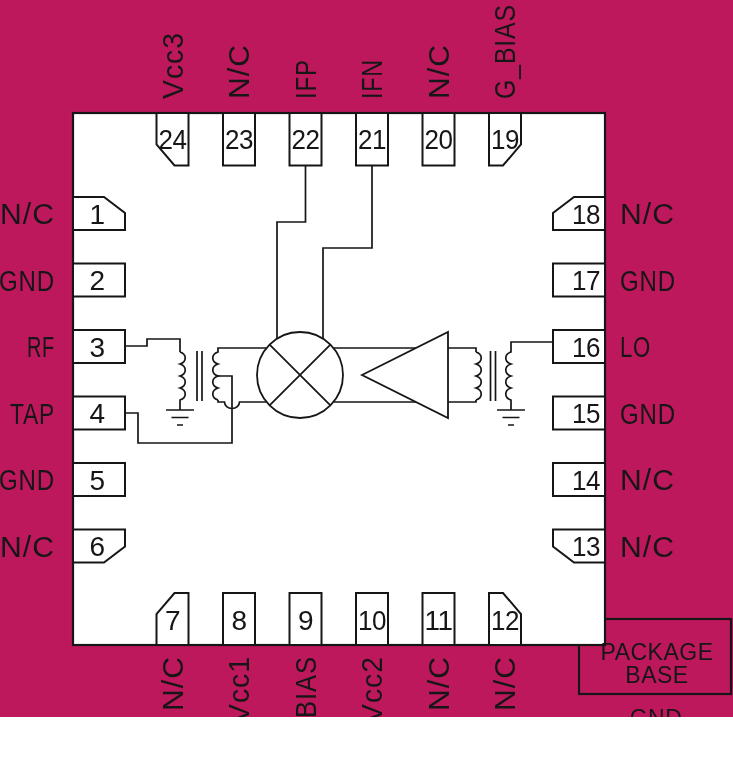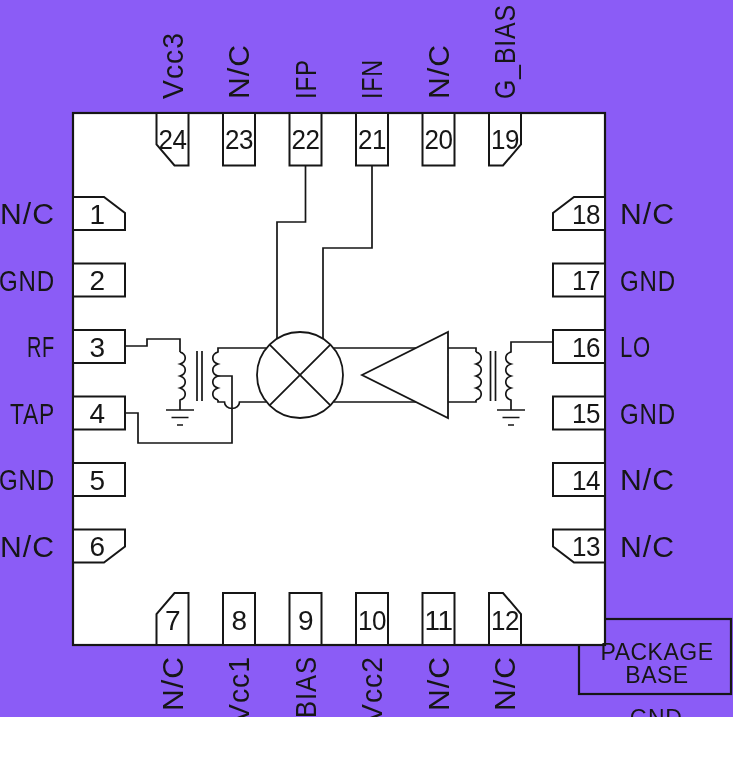--- a/index.html
+++ b/index.html
@@ -1,16 +1,16 @@
 <!DOCTYPE html>
 <html><head>
 <meta charset="utf-8">
 <style>
   html,body{margin:0;padding:0;background:#fff}
-  #stage{position:relative;width:733px;height:717px;background:#8b5cf6;overflow:hidden}
+  #stage{position:relative;width:733px;height:717px;background:#be185d;overflow:hidden}
   svg{display:block}
   svg text{font-family:"Liberation Sans", sans-serif;fill:#161616}
   .pin-label{font-size:29px;letter-spacing:1px}
   .pin-num{font-size:28px;letter-spacing:-0.5px}
   .pkg{font-size:23px;letter-spacing:0.5px}
   .outline{fill:#fff;stroke:#161616;stroke-width:2.2}
   .box-outline{fill:none;stroke:#161616;stroke-width:2.2}
   .wirepath{fill:none;stroke:#161616;stroke-width:1.7}
   .sym{fill:#fff;stroke:#161616;stroke-width:1.8}
   .pinbox{fill:#fff;stroke:#161616;stroke-width:2}

